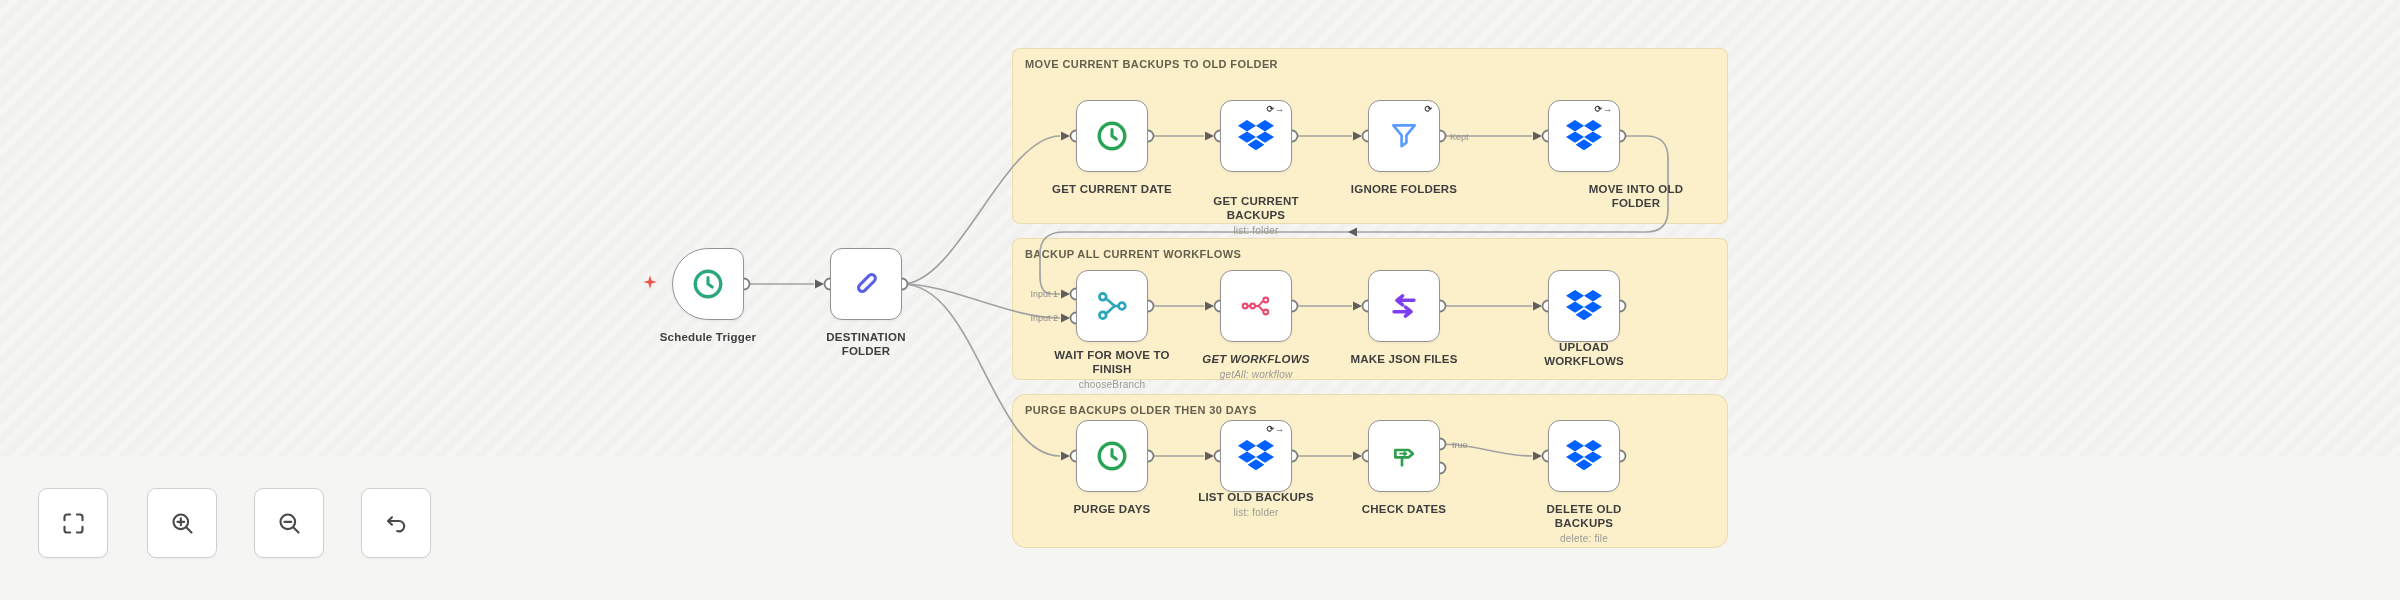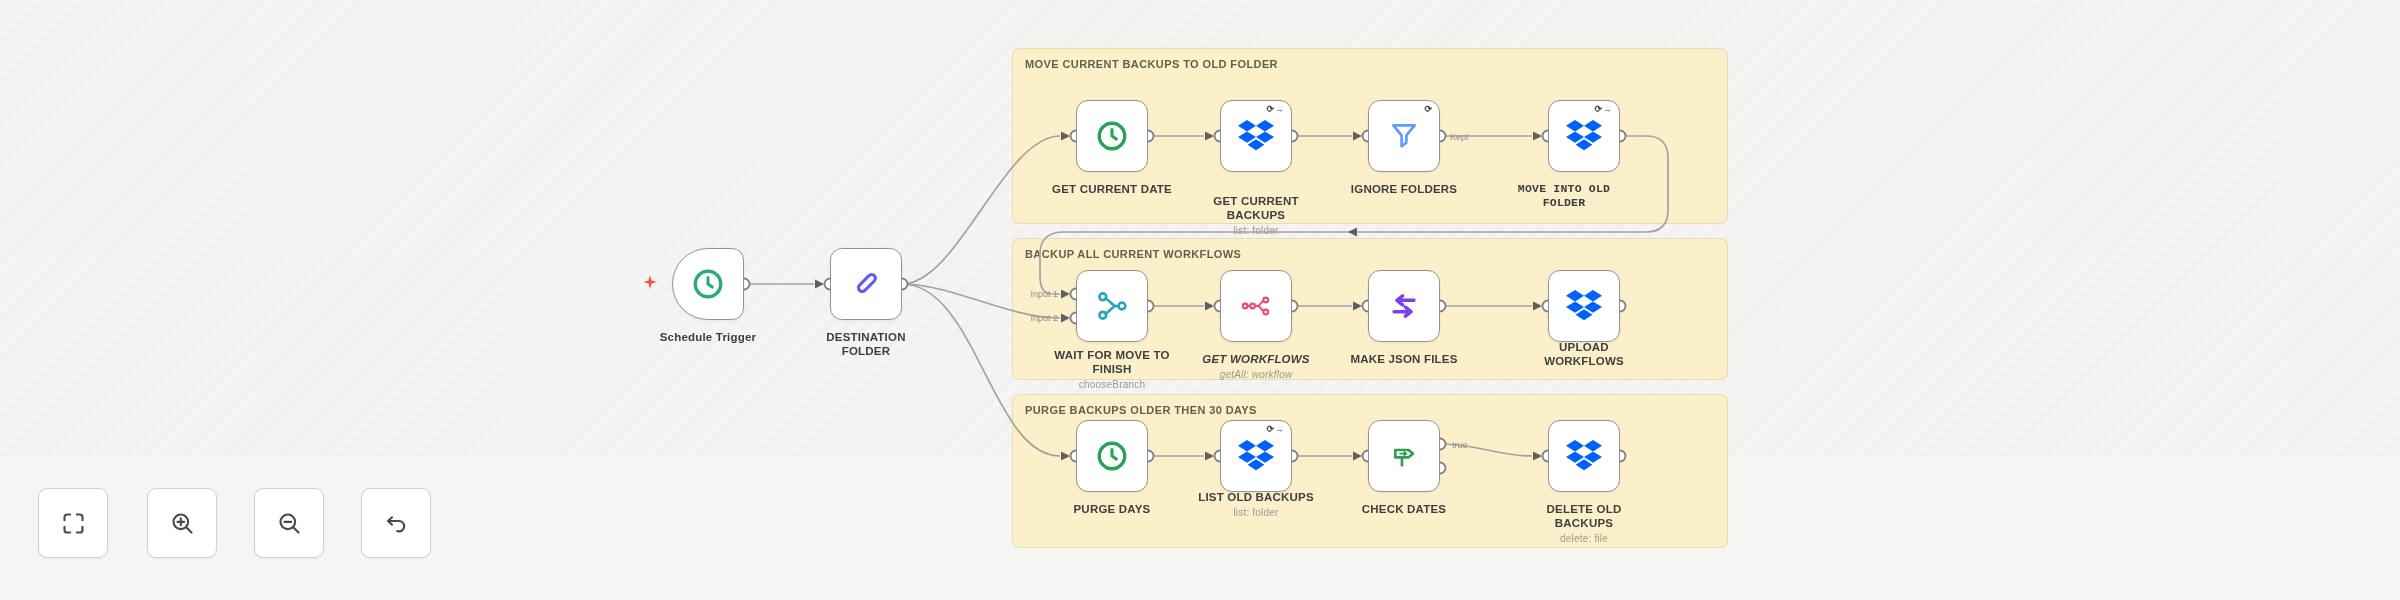--- a/index.html
+++ b/index.html
@@ -62,21 +62,21 @@
 <body>
 
 <div id="canvas">
 
   <div class="sticky" style="left:1012px;top:48px;width:716px;height:176px;">
     <div class="sticky-title">MOVE CURRENT BACKUPS TO OLD FOLDER</div>
   </div>
   <div class="sticky" style="left:1012px;top:238px;width:716px;height:142px;">
     <div class="sticky-title">BACKUP ALL CURRENT WORKFLOWS</div>
   </div>
-  <div class="sticky" style="left:1012px;top:394px;width:716px;height:154px;">
+  <div class="sticky" style="left:1012px;top:394px;width:716px;height:154px;border-radius:14px;">
     <div class="sticky-title">PURGE BACKUPS OLDER THEN 30 DAYS</div>
   </div>
 
   <svg class="edges" width="2400" height="600">
 
     <path class="edge" d="M744 284 H814"></path>
     <path class="edge" d="M902 284 C958 284 1004 136 1060 136"></path>
     <path class="edge" d="M902 284 C952 284 1008 318 1060 318"></path>
     <path class="edge" d="M902 284 C976 284 992 456 1060 456"></path>
     <path class="edge" d="M1148 136 H1204"></path>
@@ -205,21 +205,21 @@
   <div class="node" style="left:1548px;top:100px;">
     <span class="badge">⟳→</span>
     <svg width="36" height="33" viewBox="0 0 24 22" fill="#0061FF">
       <path d="M6 0L0 3.8 6 7.6 12 3.8z"></path>
         <path d="M18 0l-6 3.8 6 3.8 6-3.8z"></path>
       <path d="M6 7.6L0 11.4l6 3.8 6-3.8z"></path>
         <path d="M18 7.6l-6 3.8 6 3.8 6-3.8z"></path>
       <path d="M12 12.9l-5.6 3.6L12 20.1l5.6-3.6z"></path>
     </svg>
   </div>
-  <div class="nlabel" style="left:1564px;top:182px;font-family:Liberation Mono, monospace;">
+  <div class="nlabel" style="left:1636px;top:182px;">
     <div class="l1">MOVE INTO OLD FOLDER</div>
   </div>
 
   <div class="node" style="left:1076px;top:270px;">
     <svg width="34" height="34" viewBox="0 0 24 24" stroke="#2AA5BC" fill="none" stroke-width="1.9">
       <circle cx="5.5" cy="5.5" r="2.4"></circle>
       <circle cx="5.5" cy="18.5" r="2.4"></circle>
       <circle cx="19" cy="12" r="2.4"></circle>
       <path d="M7.5 6.8c3.5 1.6 3.5 3.7 6 4.6M7.5 17.2c3.5-1.6 3.5-3.7 6-4.6M13.5 12h3" stroke-linecap="round"></path>
     </svg>

